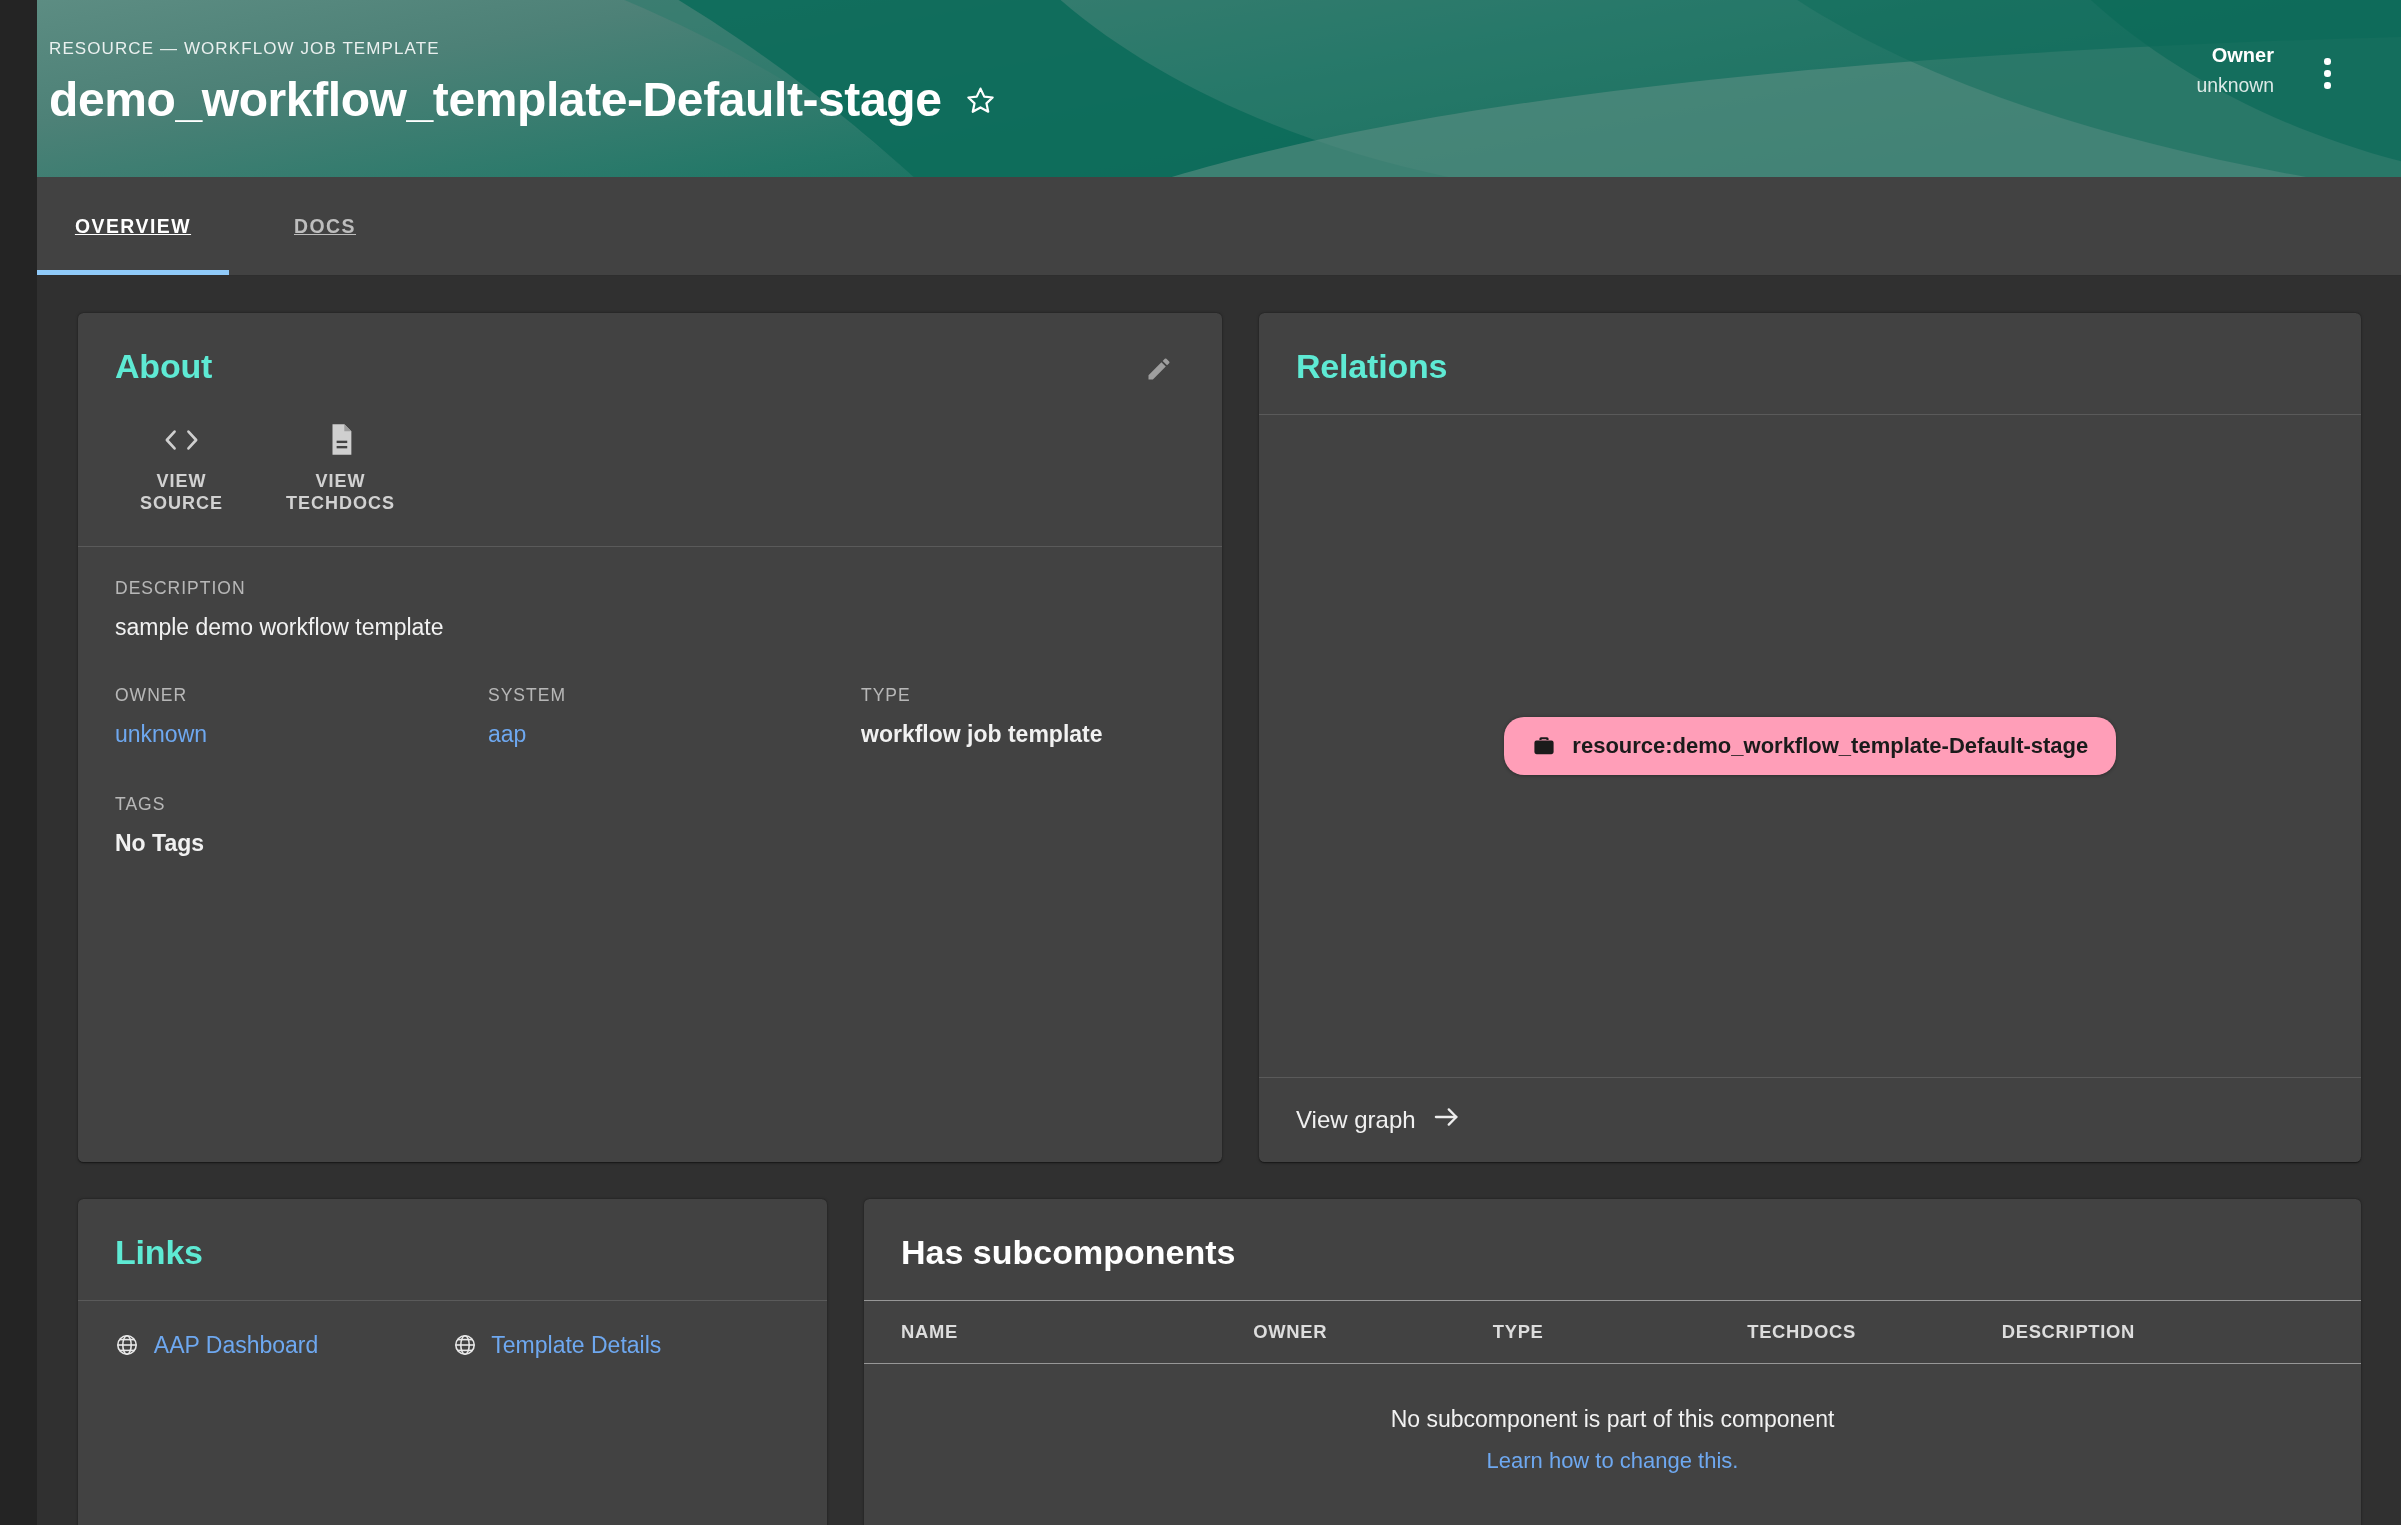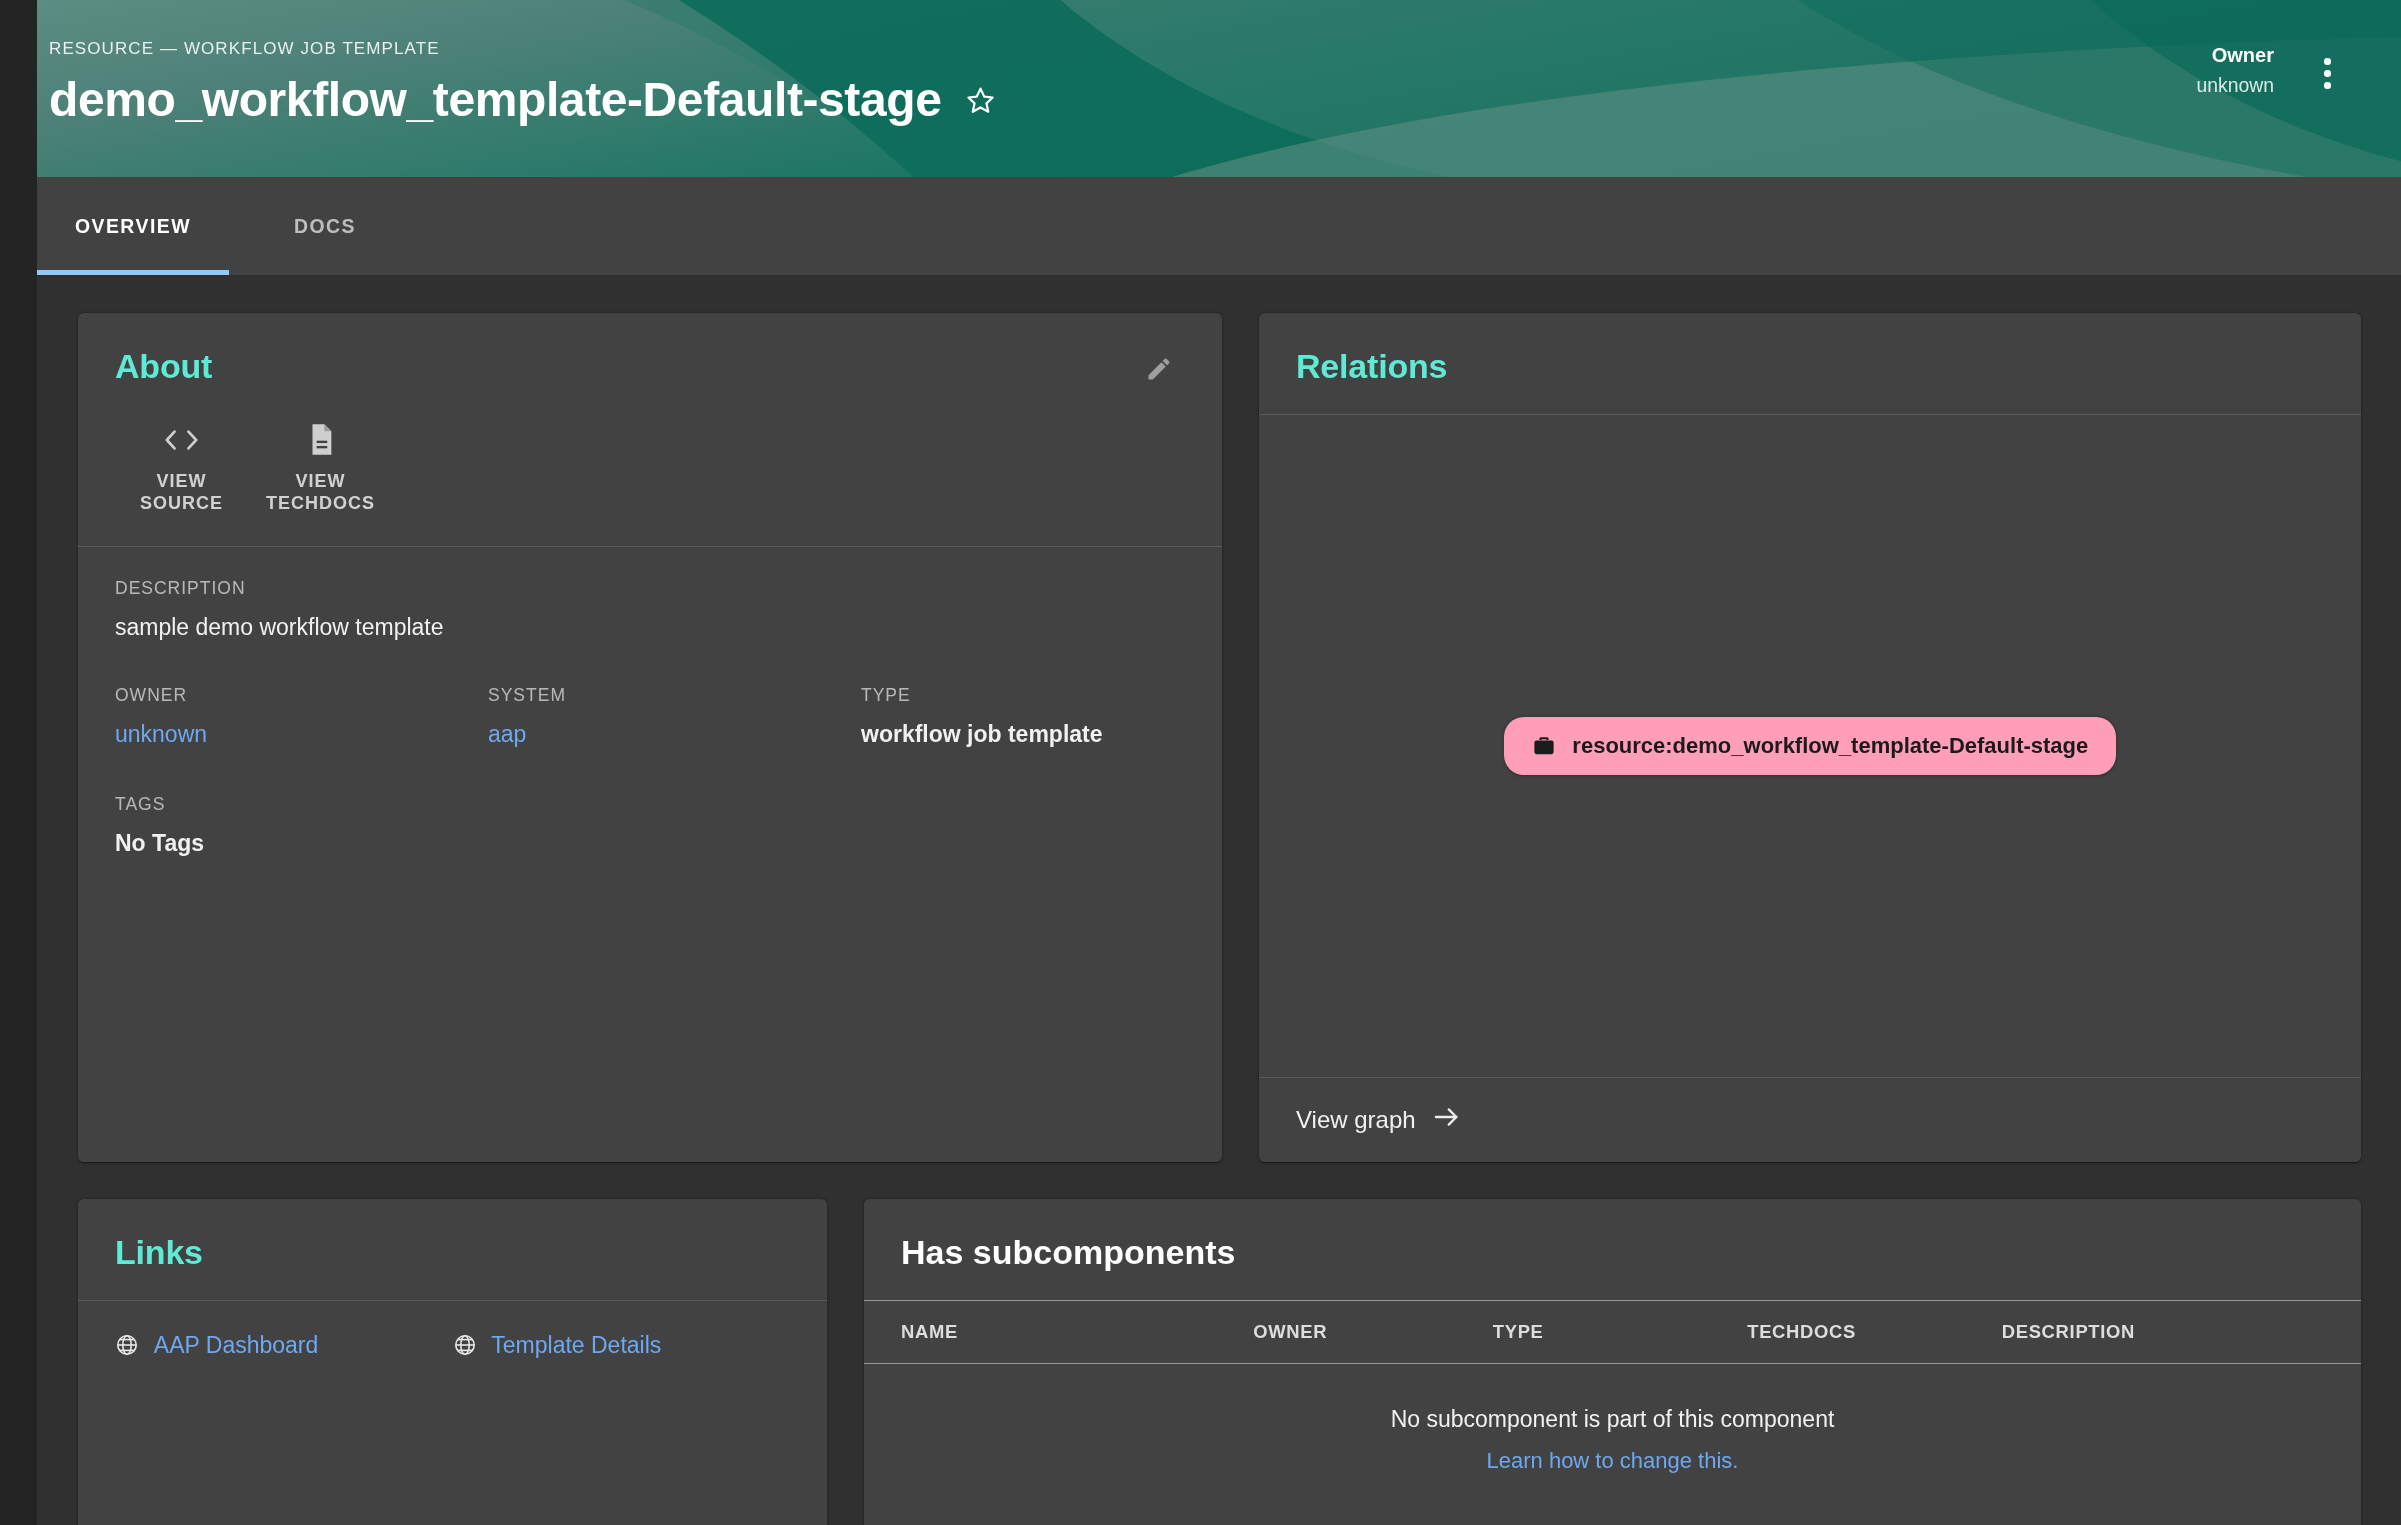--- a/index.html
+++ b/index.html
@@ -134,20 +134,21 @@
     height: 100%;
     display: flex;
     align-items: center;
     justify-content: center;
     font-size: 19.4px;
     font-weight: 700;
     letter-spacing: 1.5px;
     color: rgba(255,255,255,0.66);
     cursor: pointer;
     padding: 0 24px;
+    text-decoration: underline;
   }
   .tab.active { color: #ffffff; }
   .tab.active::after {
     content: "";
     position: absolute;
     left: 0; right: 0;
     bottom: 0;
     height: 4.6px;
     background: #90caf9;
   }
@@ -197,21 +198,21 @@
     gap: 37px;
     height: 849px;
   }
   .about-card { width: 1144px; display: flex; flex-direction: column; }
   .relations-card { flex: 1; display: flex; flex-direction: column; }
 
   
   .about-header { padding-bottom: 0; }
   .about-actions {
     display: flex;
-    gap: 28px;
+    gap: 48px;
     padding: 24px 37px 31px 48px;
   }
   .action-item {
     display: flex;
     flex-direction: column;
     align-items: center;
     cursor: pointer;
     width: 111px;
   }
   .action-icon { height: 41px; display: flex; align-items: center; justify-content: center; }

